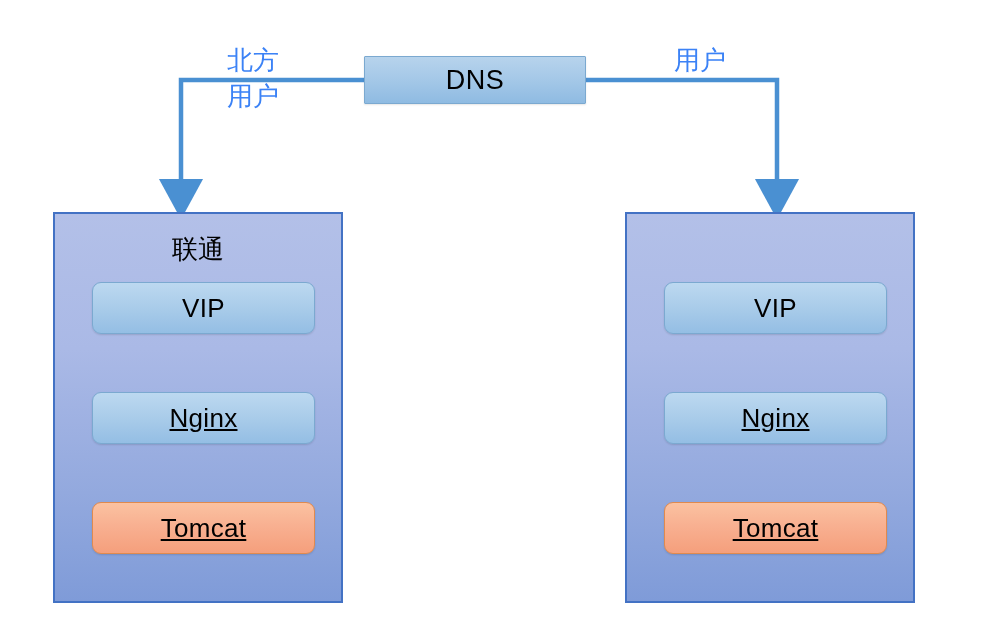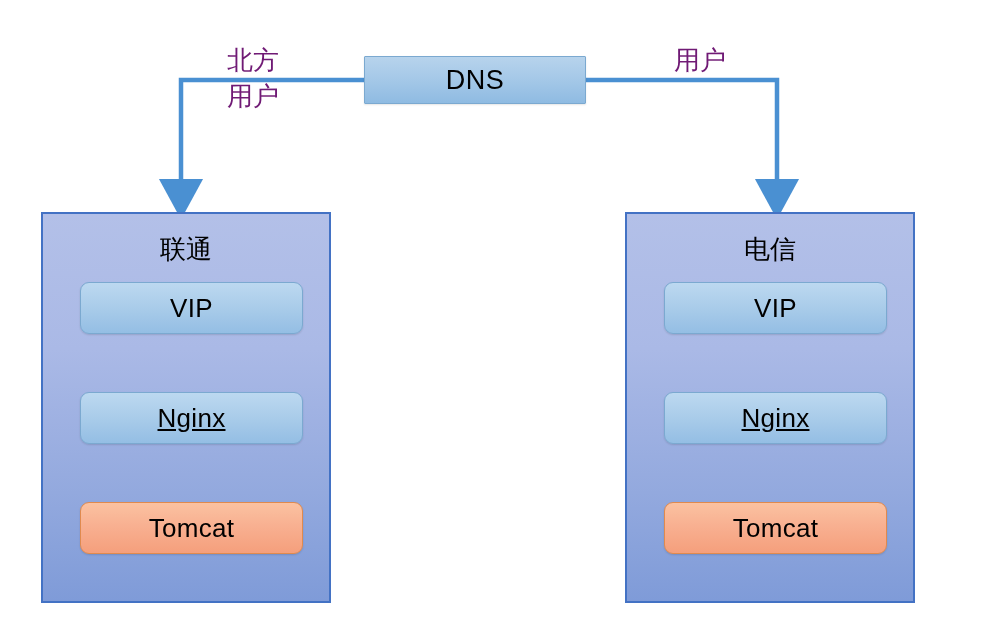--- a/index.html
+++ b/index.html
@@ -49,38 +49,38 @@
     color: #000000;
     letter-spacing: 0.5px;
   }
 
   
   .route-label {
     position: absolute;
     text-align: center;
     font-size: 26px;
     line-height: 36px;
-    color: #701a75;
+    color: #3b82f6;
     font-family: "DejaVu Sans", "Liberation Sans", sans-serif;
     white-space: nowrap;
   }
   .route-label-north { left: 198px; top: 42px; width: 110px; }
   .route-label-south { left: 645px; top: 42px; width: 110px; }
   .route-label .line1, .route-label .line2 { display: block; }
 
   
   .region {
     position: absolute;
     width: 290px;
     height: 391px;
     border: 2px solid #4372c4;
     background: linear-gradient(to bottom, #b3c0e8 0%, #aab9e6 35%, #93a9de 72%, #7f9bd8 100%);
     box-sizing: border-box;
   }
-  .region-left  { left: 41px;  top: 212px; }
+  .region-left  { left: 53px;  top: 212px; }
   .region-right { left: 625px; top: 212px; }
 
   .region-title {
     position: absolute;
     top: 18px;
     left: 0;
     width: 100%;
     text-align: center;
     font-size: 26px;
     color: #000000;
@@ -100,20 +100,21 @@
     box-sizing: border-box;
     box-shadow: 0 1px 2px rgba(0,0,0,0.13);
   }
   .node-blue {
     border: 1px solid #7ba9d0;
     background: linear-gradient(to bottom, #bcd8f0 0%, #abcdea 45%, #94bee4 100%);
   }
   .node-orange {
     border: 1px solid #e08a4e;
     background: linear-gradient(to bottom, #fbc2a1 0%, #f8b091 45%, #f59f7c 100%);
+    text-decoration: underline;
   }
   .node-label {
     font-size: 26px;
     color: #000000;
     letter-spacing: 0.3px;
   }
   .node-vip     { top: 68px; border-radius: 9px; }
   .node-nginx   { top: 178px; text-decoration: underline; }
   .node-tomcat  { top: 288px; }
 </style>
@@ -166,21 +167,20 @@
     <div class="node node-blue node-nginx">
       <span class="node-label">Nginx</span>
     </div>
 
     <div class="node node-orange node-tomcat">
       <span class="node-label">Tomcat</span>
     </div>
   </div>
 
   <div class="region region-right">
-    <div class="region-title">电信</div>
 
     <div class="node node-blue node-vip">
       <span class="node-label">VIP</span>
     </div>
 
     <div class="node node-blue node-nginx">
       <span class="node-label">Nginx</span>
     </div>
 
     <div class="node node-orange node-tomcat">

